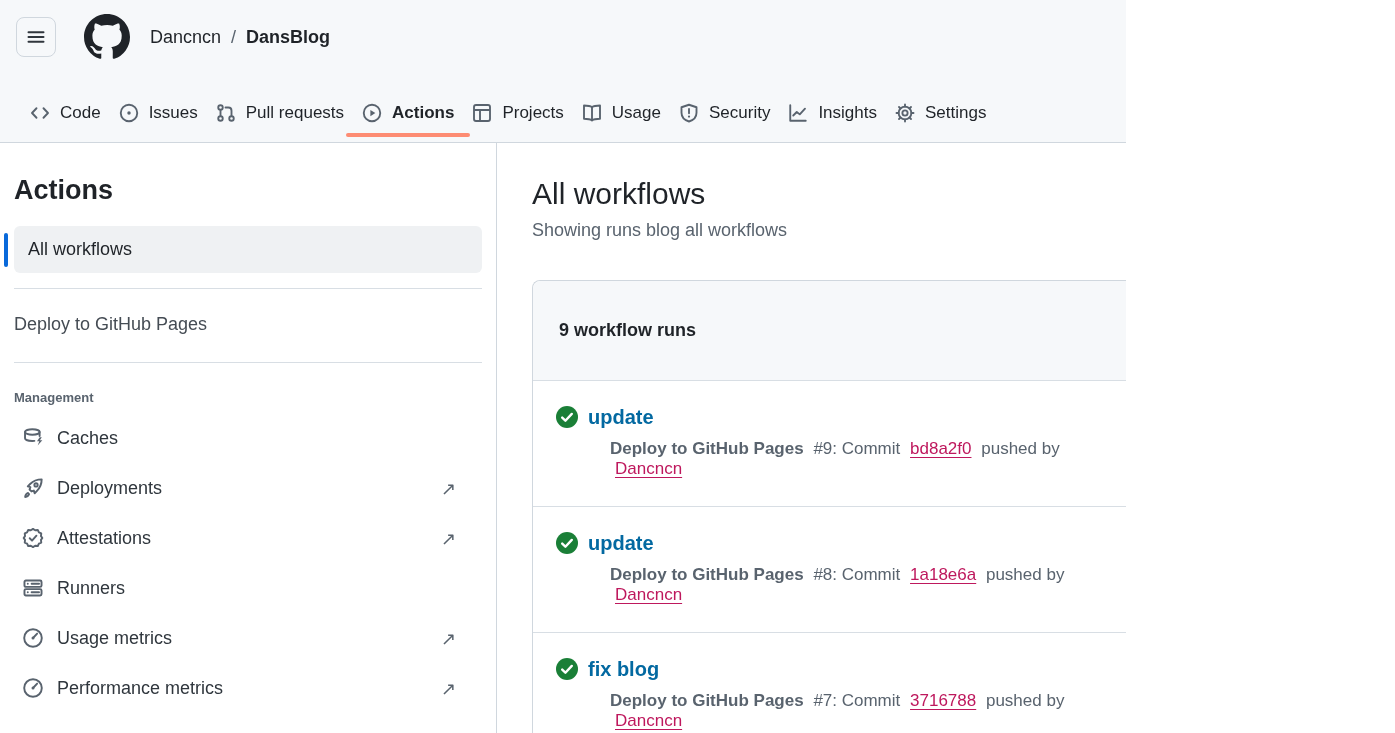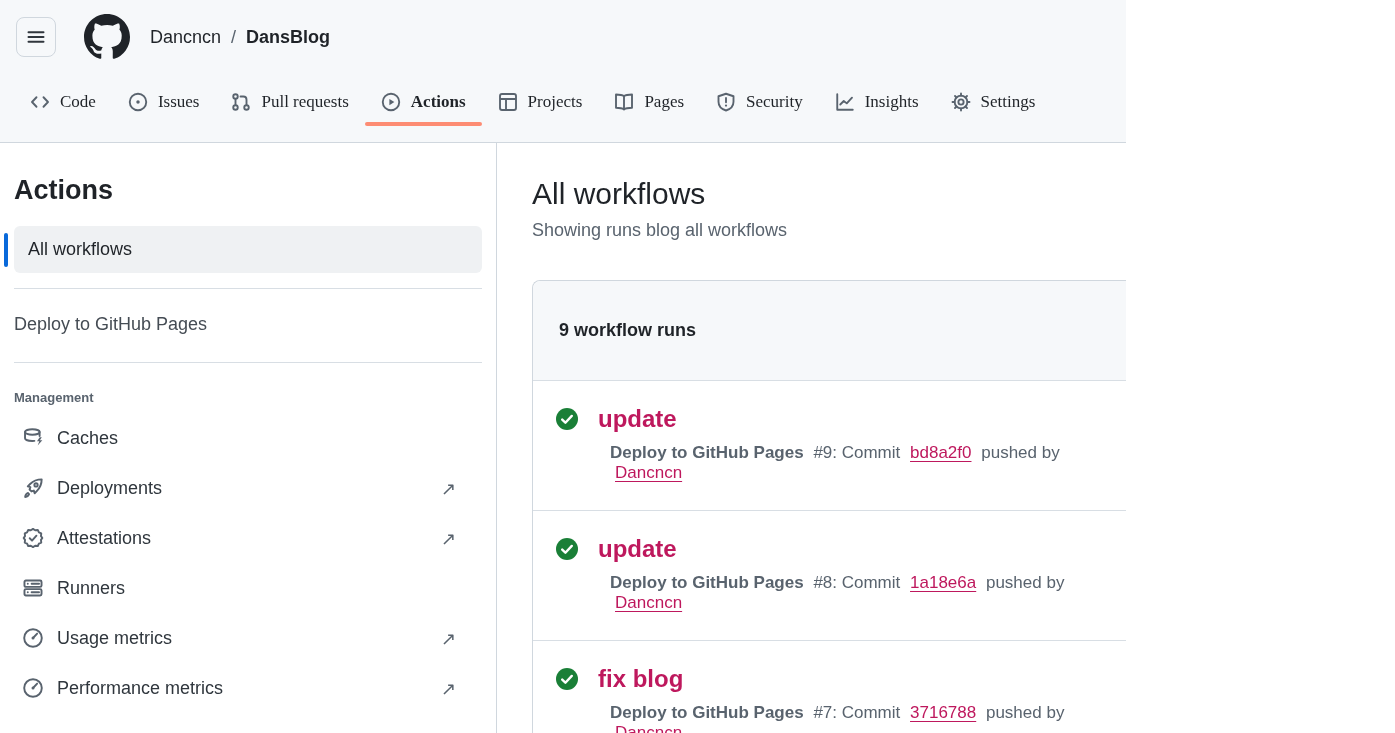--- a/index.html
+++ b/index.html
@@ -24,21 +24,21 @@
     width: 40px; height: 40px; border: 1px solid #d0d7de; border-radius: 8px;
     background: transparent; display: flex; align-items: center; justify-content: center;
     cursor: pointer;
   }
   .gh-logo { margin-left: 28px; width: 46px; height: 46px; display: inline-flex; }
   .breadcrumb { margin-left: 20px; font-size: 18px; display: flex; align-items: center; gap: 10px; }
   .breadcrumb a { color: #1f2328; text-decoration: none; }
   .breadcrumb .sep { color: #59636e; font-weight: 400; }
   .breadcrumb .repo { font-weight: 700; }
 
-  .repo-tabs { display: flex; align-items: flex-start; gap: 32px; padding: 0 30px; height: 58px; font-family: Liberation Serif, serif; }
+  .repo-tabs { display: flex; align-items: center; gap: 18px; padding: 0 30px; height: 58px; }
   .tab {
     position: relative; display: flex; align-items: center; gap: 10px;
     font-size: 17px; color: #1f2328; text-decoration: none; cursor: pointer;
     padding: 8px 0;
   }
   .tab .ticon { display: inline-flex; width: 20px; height: 20px; color: #59636e; }
   .tab.active { font-weight: 700; }
   .tab.active::after {
     content: ""; position: absolute; left: -16px; right: -16px; bottom: -6px;
     height: 4px; background: #fd8c73; border-radius: 3px;
@@ -91,21 +91,21 @@
   .runs-header {
     height: 100px; background: #f6f8fa; border-bottom: 1px solid #d8dee4;
     border-radius: 8px 0 0 0; display: flex; align-items: center; padding: 0 26px;
     font-size: 18px; font-weight: 700; color: #1f2328;
   }
   .run { padding: 24px 0 27px 22px; }
   .run + .run { border-top: 1px solid #d8dee4; }
   .run:last-child { border-bottom: 1px solid #d8dee4; }
   .run-top { display: flex; align-items: center; }
   .status-ico { width: 24px; height: 24px; flex: none; display: inline-flex; }
-  .run-title { margin-left: 19px; font-size: 24px; font-weight: 700; color: #be185d; text-decoration: none; cursor: pointer; }
+  .run-title { margin-left: 9px; font-size: 20px; font-weight: 700; color: #0369a1; text-decoration: none; cursor: pointer; }
   .run-sub { margin-left: 55px; margin-top: 10px; font-size: 17px; color: #59636e; }
   .run-sub > * + * { margin-left: 5px; }
   .run-sub .wf-name { font-weight: 700; color: #59636e; text-decoration: none; cursor: pointer; }
   .run-sub a.u { color: #be185d; text-decoration: underline; text-underline-offset: 3px; cursor: pointer; }
 
   svg { display: block; width: 100%; height: 100%; }
 </style>
 </head>
 <body>
 
@@ -179,21 +179,21 @@
         </span>
         <span>Projects</span>
       </a>
       <a class="tab">
         <span class="ticon">
           <svg viewBox="0 0 16 16" fill="none" stroke="currentColor" stroke-width="1.5" stroke-linejoin="round">
             <path d="M8 3.4C6.5 2.2 4.6 2 1.6 2v10.6c3 0 4.9.2 6.4 1.4 1.5-1.2 3.4-1.4 6.4-1.4V2c-3 0-4.9.2-6.4 1.4Z"></path>
             <path d="M8 3.4V14"></path>
           </svg>
         </span>
-        <span>Pages</span>
+        <span>Usage</span>
       </a>
       <a class="tab">
         <span class="ticon">
           <svg viewBox="0 0 16 16" fill="none" stroke="currentColor" stroke-width="1.5" stroke-linecap="round" stroke-linejoin="round">
             <path d="M8 1.4 14 3.4v4.4c0 3.6-2.4 5.9-6 7-3.6-1.1-6-3.4-6-7V3.4Z"></path>
             <path d="M8 4.8v3.4"></path>
               <circle cx="8" cy="10.8" r="0.9" fill="currentColor" stroke="none"></circle>
           </svg>
         </span>
         <span>Security</span>

